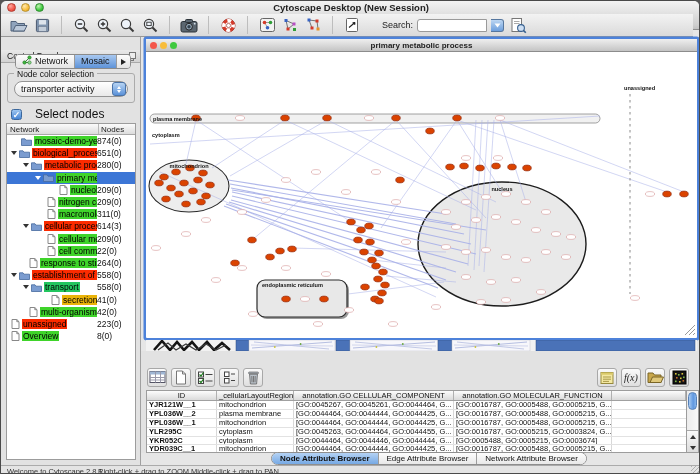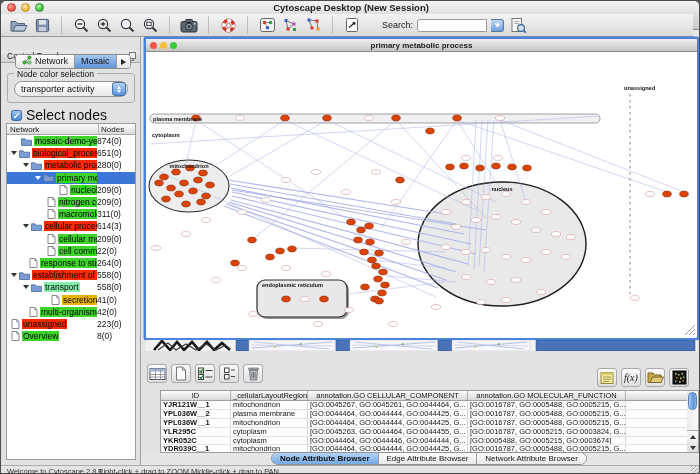--- a/index.html
+++ b/index.html
@@ -45,21 +45,21 @@
   .tri-right { width:0; height:0; border-left:5px solid #222; border-top:3.5px solid transparent; border-bottom:3.5px solid transparent; }
   .groupbox { position:absolute; left:6px; top:36px; width:128px; height:30px; border:1px solid #ababab; border-radius:3px; }
   .groupbox .legend { position:absolute; left:6px; top:-5px; background:#e2e2e2; padding:0 3px; font-size:8.5px; color:#111; }
   .aqua-select { position:absolute; left:6px; top:7px; width:114px; height:16px; background:linear-gradient(#ffffff,#e9e9e9); border:1px solid #949494; border-radius:8px; display:flex; align-items:center; }
   .aqua-select .sel-text { flex:1; font-size:9px; padding-left:6px; color:#111; white-space:nowrap; overflow:hidden; }
   .aqua-select .sel-btn { width:14px; height:14px; margin-right:1px; border-radius:3px; background:linear-gradient(#b7d4f3,#5b92d9); border:1px solid #4a73a8; display:flex; flex-direction:column; align-items:center; justify-content:center; gap:1px; }
   .tri-up { width:0; height:0; border-bottom:3px solid #fff; border-left:2.5px solid transparent; border-right:2.5px solid transparent; }
   .tri-dn { width:0; height:0; border-top:3px solid #fff; border-left:2.5px solid transparent; border-right:2.5px solid transparent; }
   .checkrow { position:absolute; left:10px; top:70px; display:flex; align-items:center; gap:4px; }
   .cbox { width:11px; height:11px; border-radius:2.5px; background:linear-gradient(#9ec6f0,#4584d4); border:1px solid #3a679c; color:#fff; font-size:9px; font-weight:bold; line-height:10px; text-align:center; }
-  .checkrow .clabel { font-size:14px; color:#111; }
+  .checkrow .clabel { font-size:12px; color:#111;margin-left:9px; }
 
   .treebox { position:absolute; left:5px; top:86px; width:130px; height:337px; background:#fff; border:1px solid #9c9c9c; overflow:hidden; }
   .tree-head { display:flex; height:11px; background:linear-gradient(#fbfbfb,#dcdcdc); border-bottom:1px solid #a8a8a8; font-size:8px; color:#222; }
   .tree-head .c1 { flex:1; padding-left:3px; border-right:1px solid #b8b8b8; line-height:11px;}
   .tree-head .c2 { width:36px; padding-left:2px; line-height:11px;}
   .tree-row { display:flex; align-items:center; height:12.2px; font-size:8.5px; white-space:nowrap; overflow:hidden; }
   .tree-row.selected { background:#3c76d6; }
   .tree-row .lab { flex:1; overflow:hidden; display:flex; align-items:center; }
   .tree-row .cnt { width:38px; flex:none; color:#111; overflow:hidden; }
   .tree-row.selected .cnt { color:#fff;margin-top:40px; }
@@ -74,25 +74,25 @@
   .mini-traffic { position:absolute; left:4px; top:3px; display:flex; gap:3px; }
   .mtl { width:7px; height:7px; border-radius:50%; }
   .net-title { display:block; text-align:center; font-size:8px; font-weight:bold; color:#222; line-height:13px; }
   .canvas { position:relative; width:100%; height:285px; background:#fff; overflow:hidden; }
 
   
   .behind-strip { position:absolute; left:145px; top:339px; width:551px; height:11px; overflow:hidden; }
 
   
   .dpanel { position:absolute; left:140px; top:350px; width:560px; height:102px; background:#e2e2e2; }
-  .dp-toolbar { position:absolute; left:0; top:13px; width:560px; height:26px; display:flex; align-items:flex-start; background:#e2e2e2; }
+  .dp-toolbar { position:absolute; left:0; top:13px; width:560px; height:26px; display:flex; align-items:center; background:#e2e2e2; }
   .dp-left { display:flex; gap:4px; padding-left:6px; }
   .dp-right { position:absolute; right:12px; top:0; height:26px; display:flex; gap:4px; align-items:center; }
   .dbtn { width:20px; height:19px; background:linear-gradient(#fafafa,#dfdfdf); border:1px solid #a8a8a8; border-radius:3px; display:inline-flex; align-items:center; justify-content:center; }
-  .dtable { position:absolute; left:19px; top:39px; width:541px; height:63px; background:#fff; border:1px solid #9c9c9c; overflow:hidden; font-size:7.5px; }
+  .dtable { position:absolute; left:5px; top:39px; width:541px; height:63px; background:#fff; border:1px solid #9c9c9c; overflow:hidden; font-size:7.5px; }
   .drow { display:flex; height:8.9px; line-height:8.9px; border-bottom:0.5px solid #e2e2e2; }
   .drow.head { height:10px; line-height:10px; background:linear-gradient(#fcfcfc,#dadada); border-bottom:1px solid #a0a0a0; text-align:center; color:#222; }
   .dcell { overflow:hidden; white-space:nowrap; border-right:1px solid #d8d8d8; padding:0 2px; color:#111; }
   .drow.head .dcell { border-right:1px solid #b0b0b0; text-align:center; }
   .c-id { width:70px; font-weight:bold; }
   .drow.head .c-id { font-weight:normal; }
   .c-reg { width:77px; }
   .c-cc { width:160px; }
   .c-mf { width:158px; }
   .c-fill { flex:1; border-right:none; }
@@ -446,21 +446,21 @@
             <span class="cnt">558(0)</span>
           </div>
           <div class="tree-row">
             <span class="lab" style="padding-left: 16px;">
               <span class="tarrow"></span>
               <span class="ticon">
                 <svg width="11" height="9" viewBox="0 0 11 9">
                   <path d="M0.5 8.5 L0.5 1.8 L4 1.8 L5 3.2 L10.5 3.2 L10.5 8.5 Z" fill="#7b9cd0" stroke="#46699e" stroke-width="0.8"></path>
                 </svg>
               </span>
-              <span class="chip" style="background: #86efac;">transport</span>
+              <span class="chip" style="background: #22c55e;">transport</span>
             </span>
             <span class="cnt">558(0)</span>
           </div>
           <div class="tree-row">
             <span class="lab" style="padding-left: 44px;">
               <span class="ticon">
                 <svg width="9" height="10" viewBox="0 0 9 10">
                   <path d="M1 0.5 L5.8 0.5 L8 2.7 L8 9.5 L1 9.5 Z" fill="#fff" stroke="#888"></path>
                   <path d="M5.8 0.5 L5.8 2.7 L8 2.7" fill="none" stroke="#888"></path>
                 </svg>

